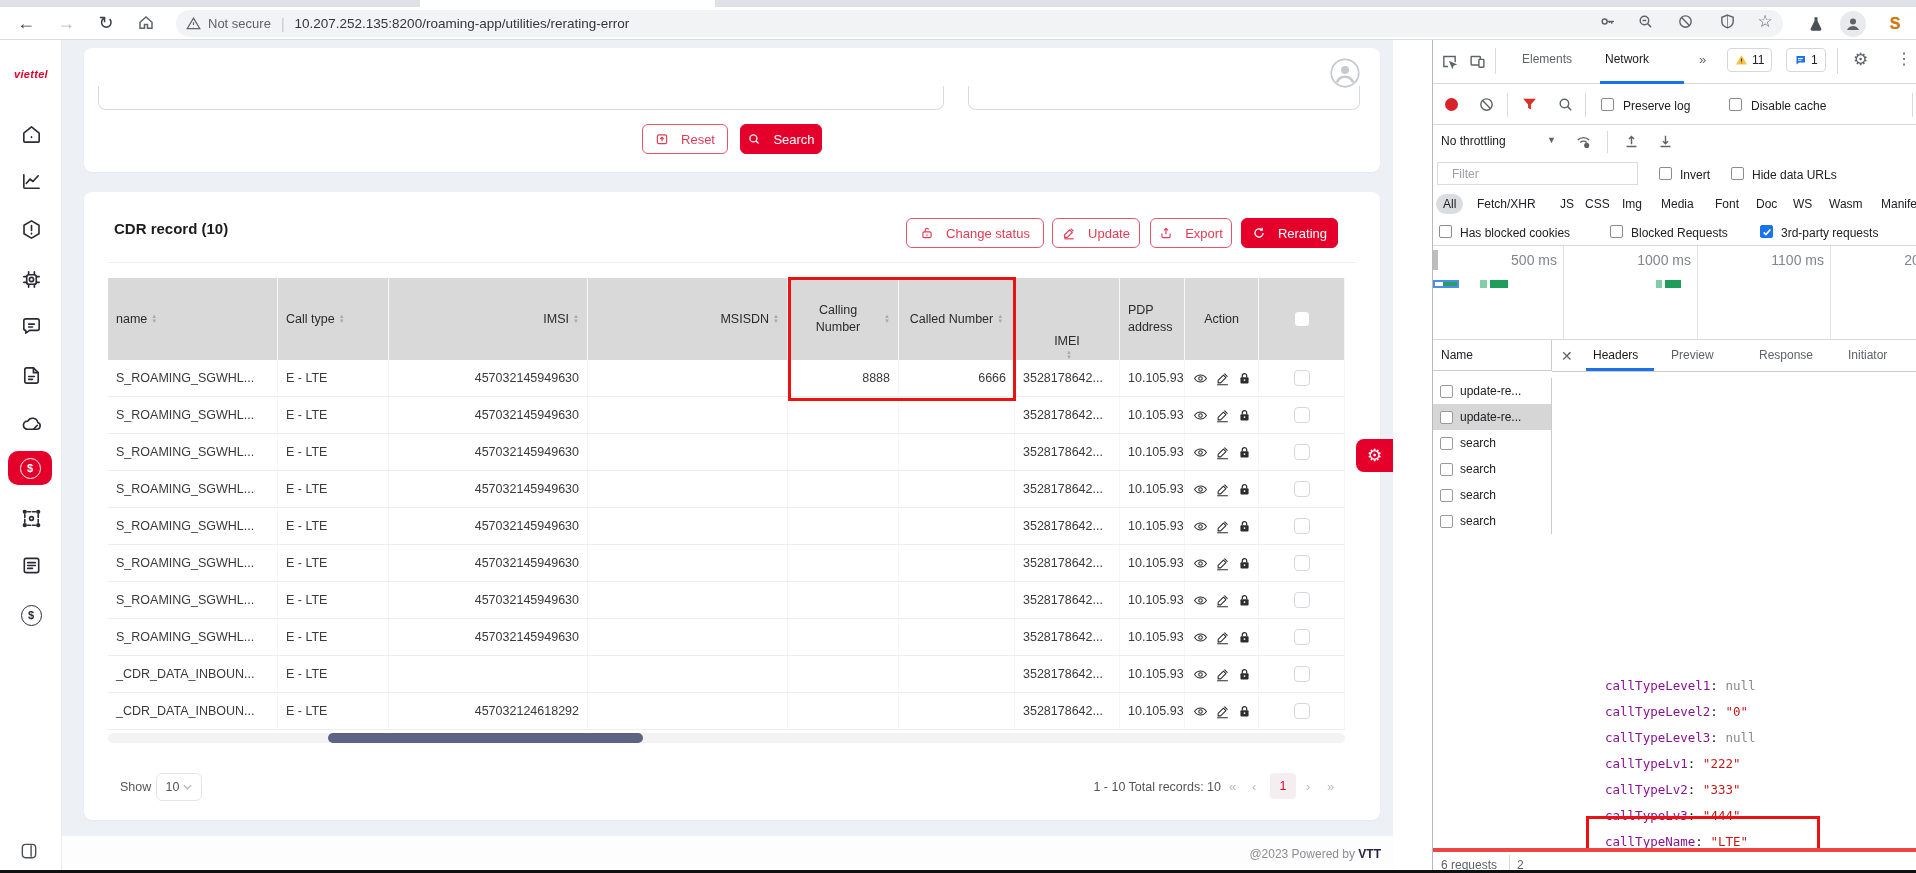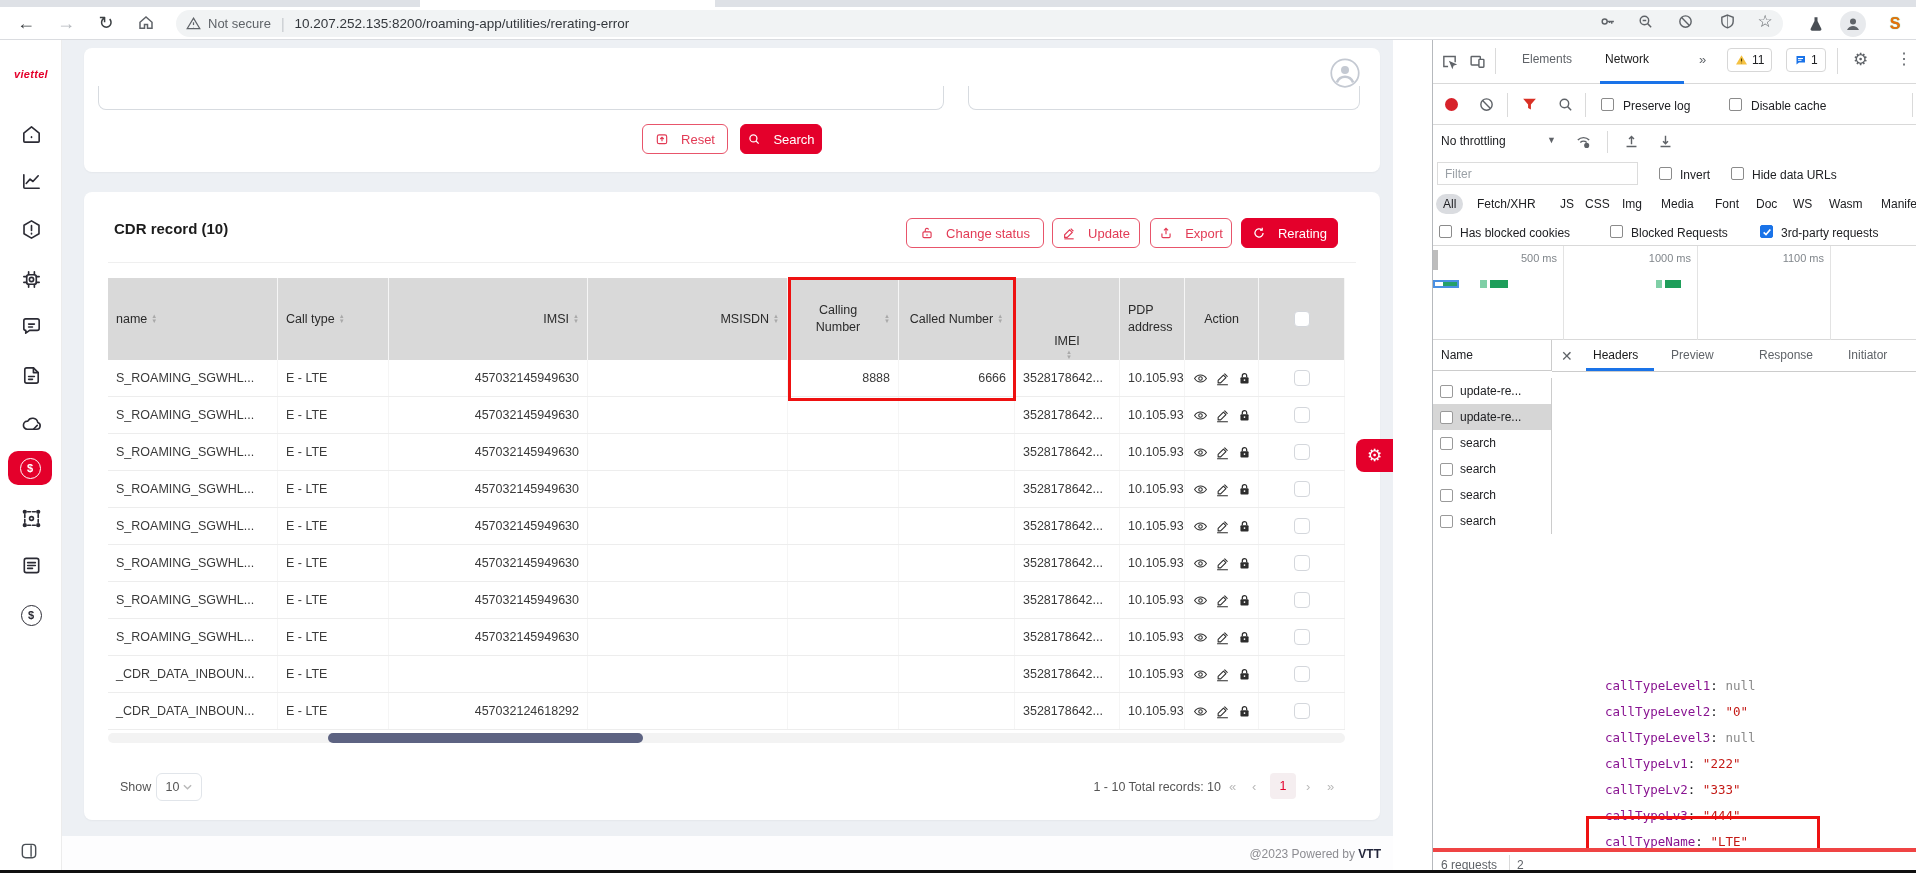--- a/index.html
+++ b/index.html
@@ -86,25 +86,25 @@
   .dt-ic svg { width:17px; height:17px; }
   .vdiv { position:absolute; width:1px; background:#dadada; }
   .dt-tab { position:absolute; top:12px; color:#5f6368; }
   .dt-tab.active { color:#1a1a1a; }
   #net-underline { position:absolute; left:167px; top:41px; width:84px; height:3px; background:#1a73e8; }
   .badge { position:absolute; top:8px; height:24px; border:1px solid #d7d7d7; border-radius:4px; display:flex; align-items:center; gap:4px; padding:0 7px; }
   .cb { position:absolute; width:13px; height:13px; border:1px solid #8b8b8b; border-radius:2px; background:#fff; }
   .cb-blue { border-color:#1a73e8; background:#1a73e8; color:#fff; display:flex; align-items:center; justify-content:center; }
   .cb-blue svg { width:10px; height:10px; }
   .dt-label { position:absolute; color:#202124; }
-  #dt-filter-input { position:absolute; left:4px; top:5px; width:201px; height:23px; border:1px solid #dcdcdc; background:#fff; font-size:12px; padding:0 7px; color:#202124; font-family:"Liberation Sans",sans-serif; }
+  #dt-filter-input { position:absolute; left:4px; top:5px; width:201px; height:23px; border:1px solid #dcdcdc; background:#fff; font-size:12px; padding:0 14px; color:#202124; font-family:"Liberation Sans",sans-serif; }
   #dt-filter-input::placeholder { color:#9aa0a6; }
   .pill { position:absolute; top:4px; padding:3px 7px; border-radius:11px; color:#202124; white-space:nowrap; }
   .pill.active { background:#dadce0; }
-  .ms-label { position:absolute; top:6px; font-size:11px; color:#80868b; text-align:right; }
+  .ms-label { position:absolute; top:6px; font-size:14px; color:#80868b; text-align:right; }
   .grid-v { position:absolute; top:0; width:1px; height:94px; background:#e3e3e3; }
   .tl-bar { position:absolute; top:34px; height:8px; }
   #req-name-header { position:absolute; left:0; top:0; width:119px; height:31px; border-bottom:1px solid #ccc; border-right:1px solid #ccc; display:flex; align-items:center; padding-left:8px; background:#fff; }
   .req-row { position:absolute; left:0; width:119px; height:26px; display:flex; align-items:center; gap:7px; padding-left:7px; border-right:1px solid #ccc; }
   .req-row .rcb { width:13px; height:13px; border:1px solid #9a9a9a; border-radius:2px; background:#fff; flex:0 0 auto; }
   .req-row.sel { background:#d6d6d6; }
   .req-label { white-space:nowrap; overflow:hidden; }
   .dtab { position:absolute; top:8px; color:#5f6368; }
   .dtab.active { color:#1a1a1a; }
   #headers-underline { position:absolute; left:153px; top:28px; width:68px; height:3px; background:#1a73e8; }

